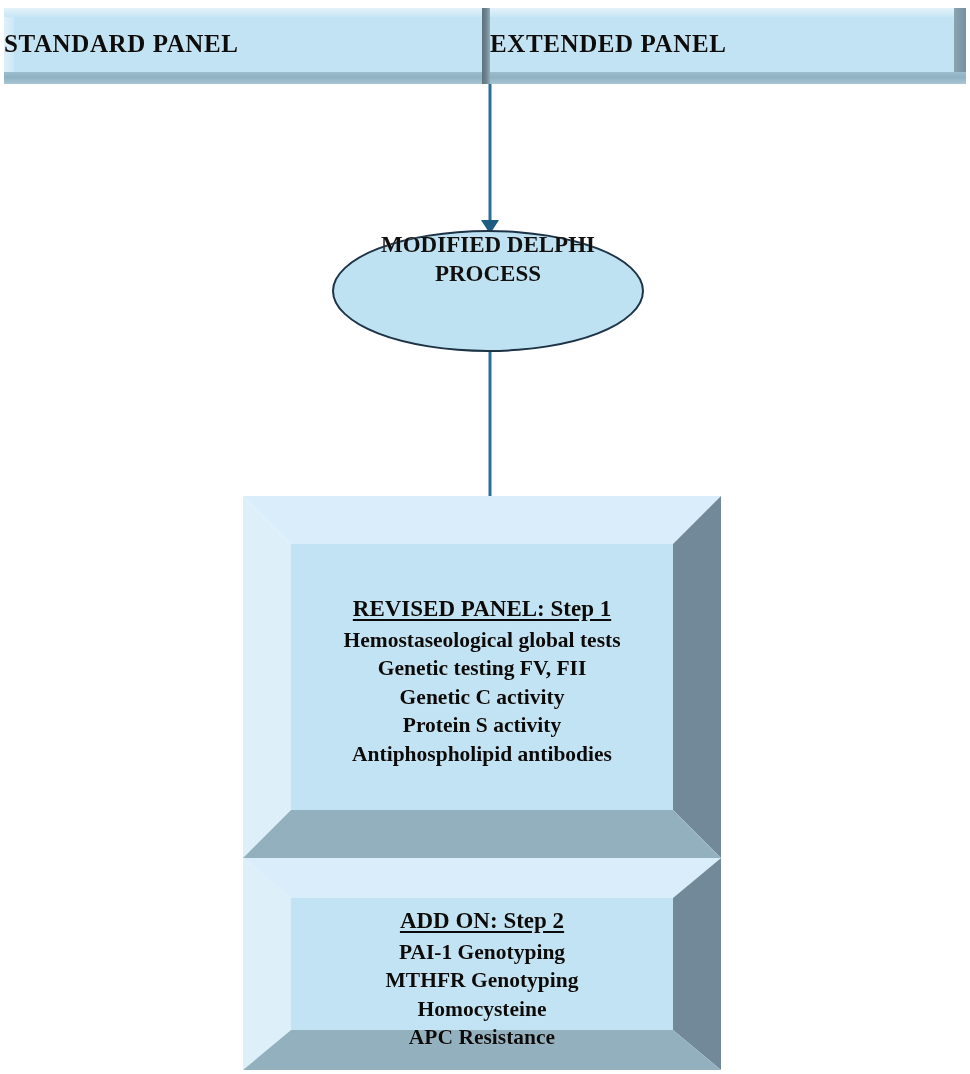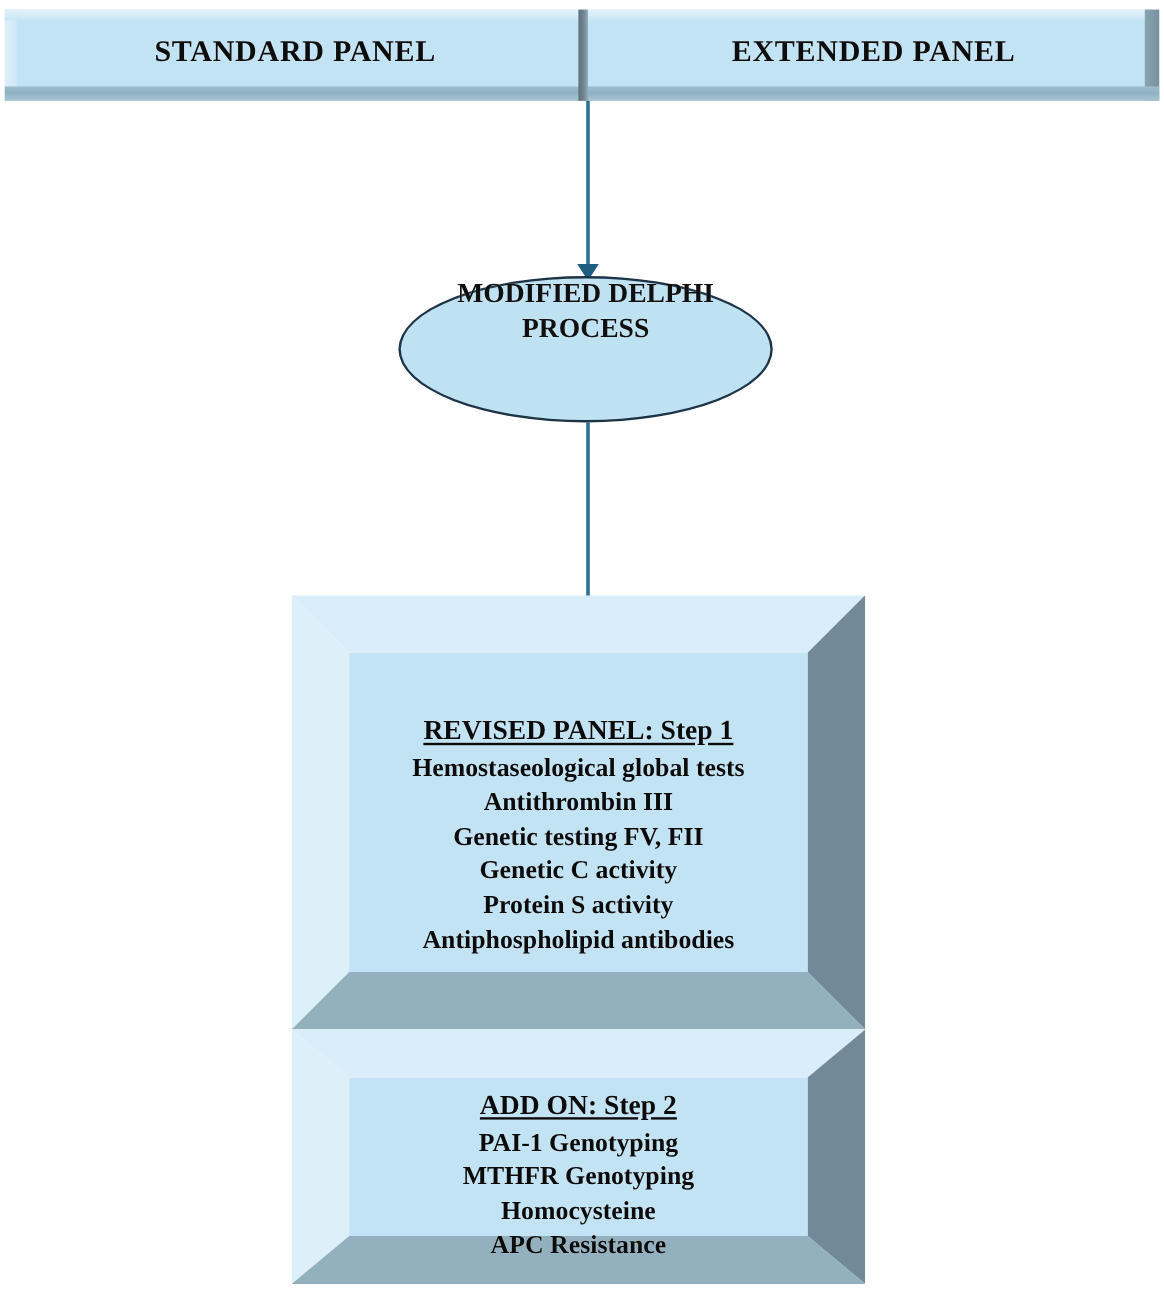--- a/index.html
+++ b/index.html
@@ -57,21 +57,21 @@
     position: absolute;
     top: 0; bottom: 0;
     width: 8px;
     background: linear-gradient(90deg, #5d727e 0%, #6d838f 50%, #93adb9 100%);
   }
   .panel-label {
     position: absolute;
     left: 0; right: 0;
     top: 50%;
     transform: translateY(-58%);
-    text-align: center;
+    text-align: left;
     font-weight: bold;
     font-size: 25px;
     letter-spacing: 0.6px;
     color: #0d0d0d;
     text-shadow: 0 0 1px rgba(255,255,255,0.6);
   }
 
   
   .ellipse-wrap {
     position: absolute;
@@ -202,21 +202,20 @@
 
       <polygon points="478,0 478,362 430,314 430,48" fill="#718999"></polygon>
 
       <polygon points="0,362 48,314 430,314 478,362" fill="#93b0bf"></polygon>
 
       <rect x="48" y="48" width="382" height="266" fill="#c2e3f4"></rect>
     </svg>
     <div class="cube-text" style="top:98px;">
       <span class="cube-heading">REVISED PANEL: Step 1</span>
       <span class="cube-item">Hemostaseological global tests</span>
-      <span class="cube-item">Antithrombin III</span>
       <span class="cube-item">Genetic testing FV, FII</span>
       <span class="cube-item">Genetic C activity</span>
       <span class="cube-item">Protein S activity</span>
       <span class="cube-item">Antiphospholipid antibodies</span>
     </div>
   </div>
 
   <div class="cube" style="left:243px; top:858px; width:478px; height:212px;">
     <svg class="cube-svg" viewBox="0 0 478 212" preserveAspectRatio="none">
       <polygon points="0,0 48,40 48,172 0,212" fill="#ddeff9"></polygon>

